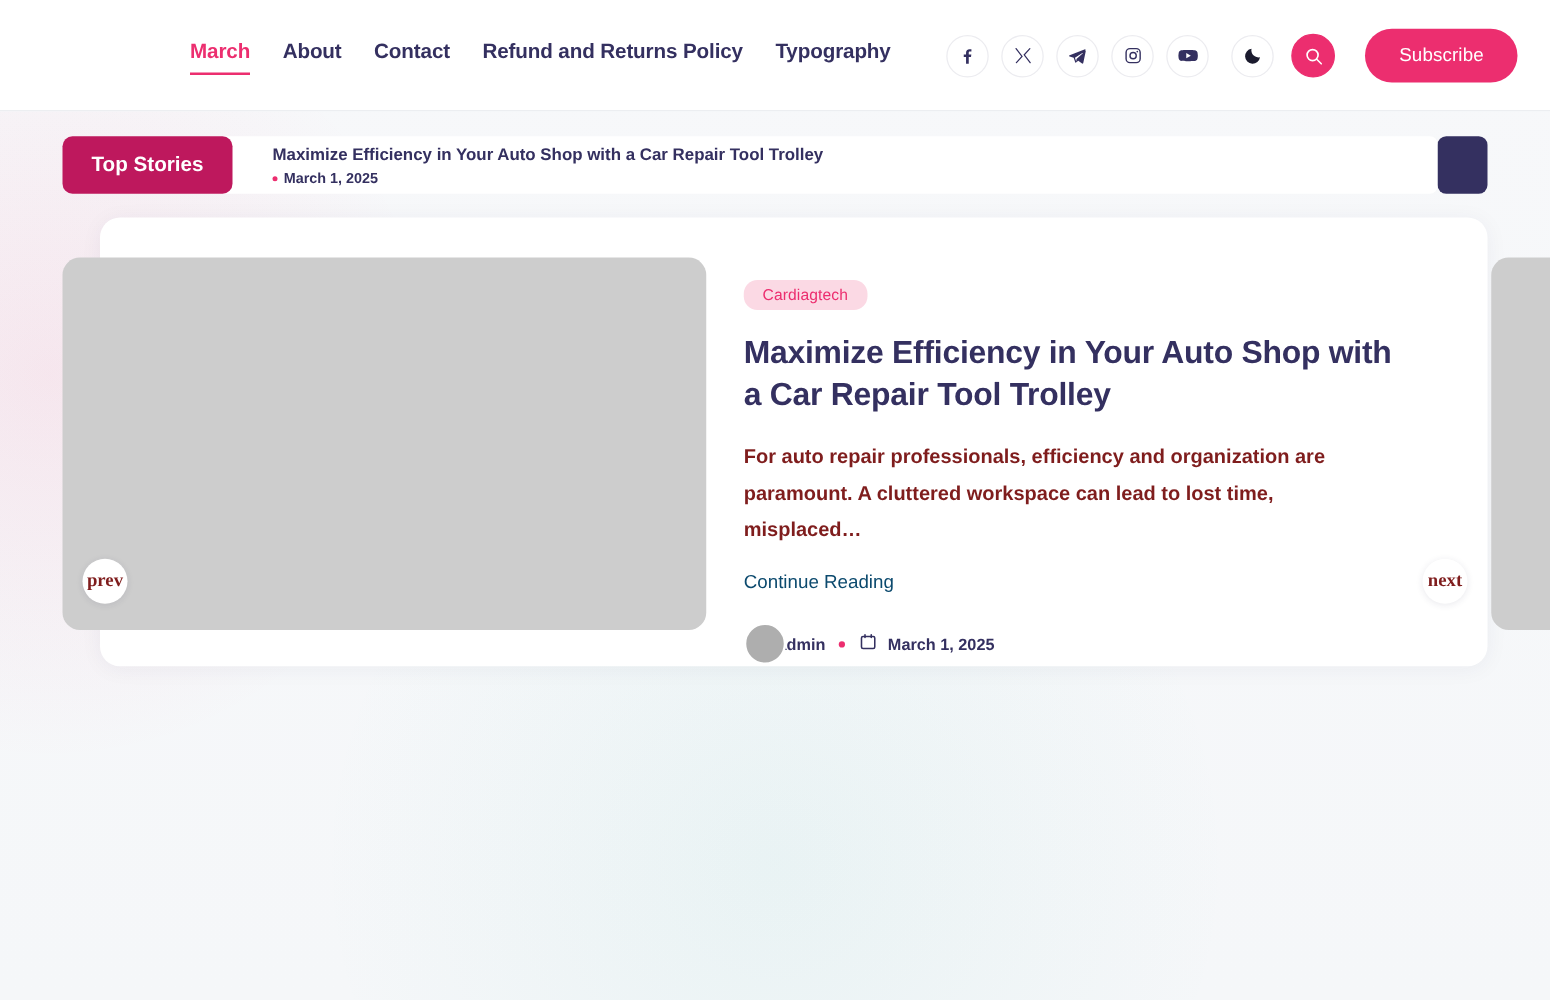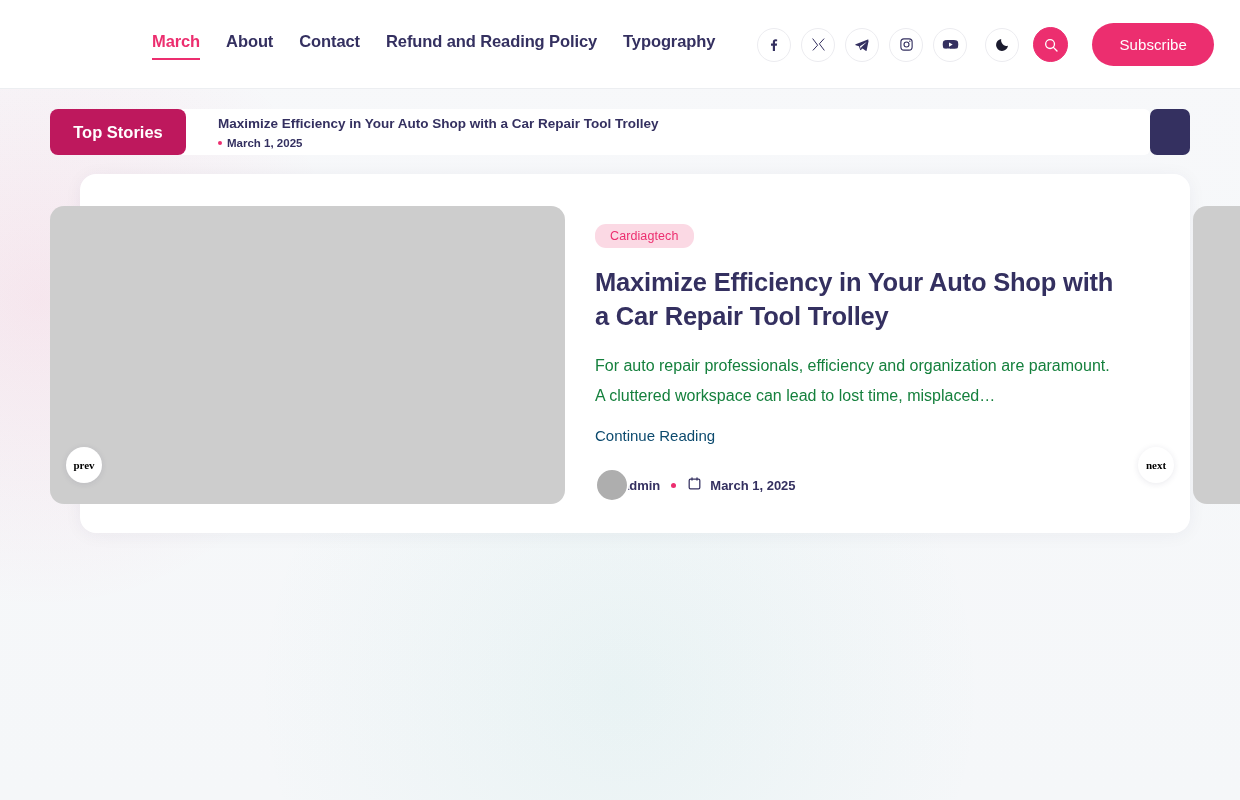--- a/index.html
+++ b/index.html
@@ -251,22 +251,23 @@
     color: #343060;
     letter-spacing: -0.2px;
     cursor: pointer;
     max-width: 525px;
   }
 
   .slide-excerpt {
     margin-top: 17px;
     font-size: 16px;
     line-height: 1.86;
-    color: #15803d;
+    color: #7f1d1d;
     max-width: 520px;
+    font-weight: bold;
   }
 
   .continue-link {
     display: inline-block;
     margin-top: 17px;
     font-size: 15px;
     color: #0c4a6e;
     text-decoration: none;
     cursor: pointer;
   }
@@ -323,43 +324,43 @@
     top: 447px;
     width: 36px;
     height: 36px;
     border-radius: 50%;
     background: #ffffff;
     box-shadow: 0 1px 6px rgba(40,40,80,0.10);
     display: flex;
     align-items: center;
     justify-content: center;
     font-family: "Liberation Serif", serif;
-    font-size: 11px;
-    font-weight: bold;
-    color: #000000;
+    font-size: 15px;
+    font-weight: bold;
+    color: #7f1d1d;
     cursor: pointer;
     z-index: 5;
   }
   .nav-prev { left: 66px; }
   .nav-next { left: 1138px; }
 </style>
 </head>
 <body>
 
 <div class="page-bg"></div>
 
 <div class="page">
 
   <header class="site-header">
 
     <nav class="main-nav">
       <a class="nav-link active" href="#">March</a>
       <a class="nav-link" href="#">About</a>
       <a class="nav-link" href="#">Contact</a>
-      <a class="nav-link" href="#">Refund and Reading Policy</a>
+      <a class="nav-link" href="#">Refund and Returns Policy</a>
       <a class="nav-link" href="#">Typography</a>
     </nav>
 
     <div class="header-right">
 
       <div class="icon-btn">
         <span>
           <svg width="16" height="16" viewBox="0 0 24 24" fill="#343060">
             <path d="M13.5 21v-8h2.7l.4-3.1h-3.1V7.9c0-.9.25-1.5 1.55-1.5h1.65V3.62A22 22 0 0 0 14.3 3.5c-2.4 0-4.05 1.47-4.05 4.16V9.9H7.5V13h2.75v8z"></path>
           </svg>

